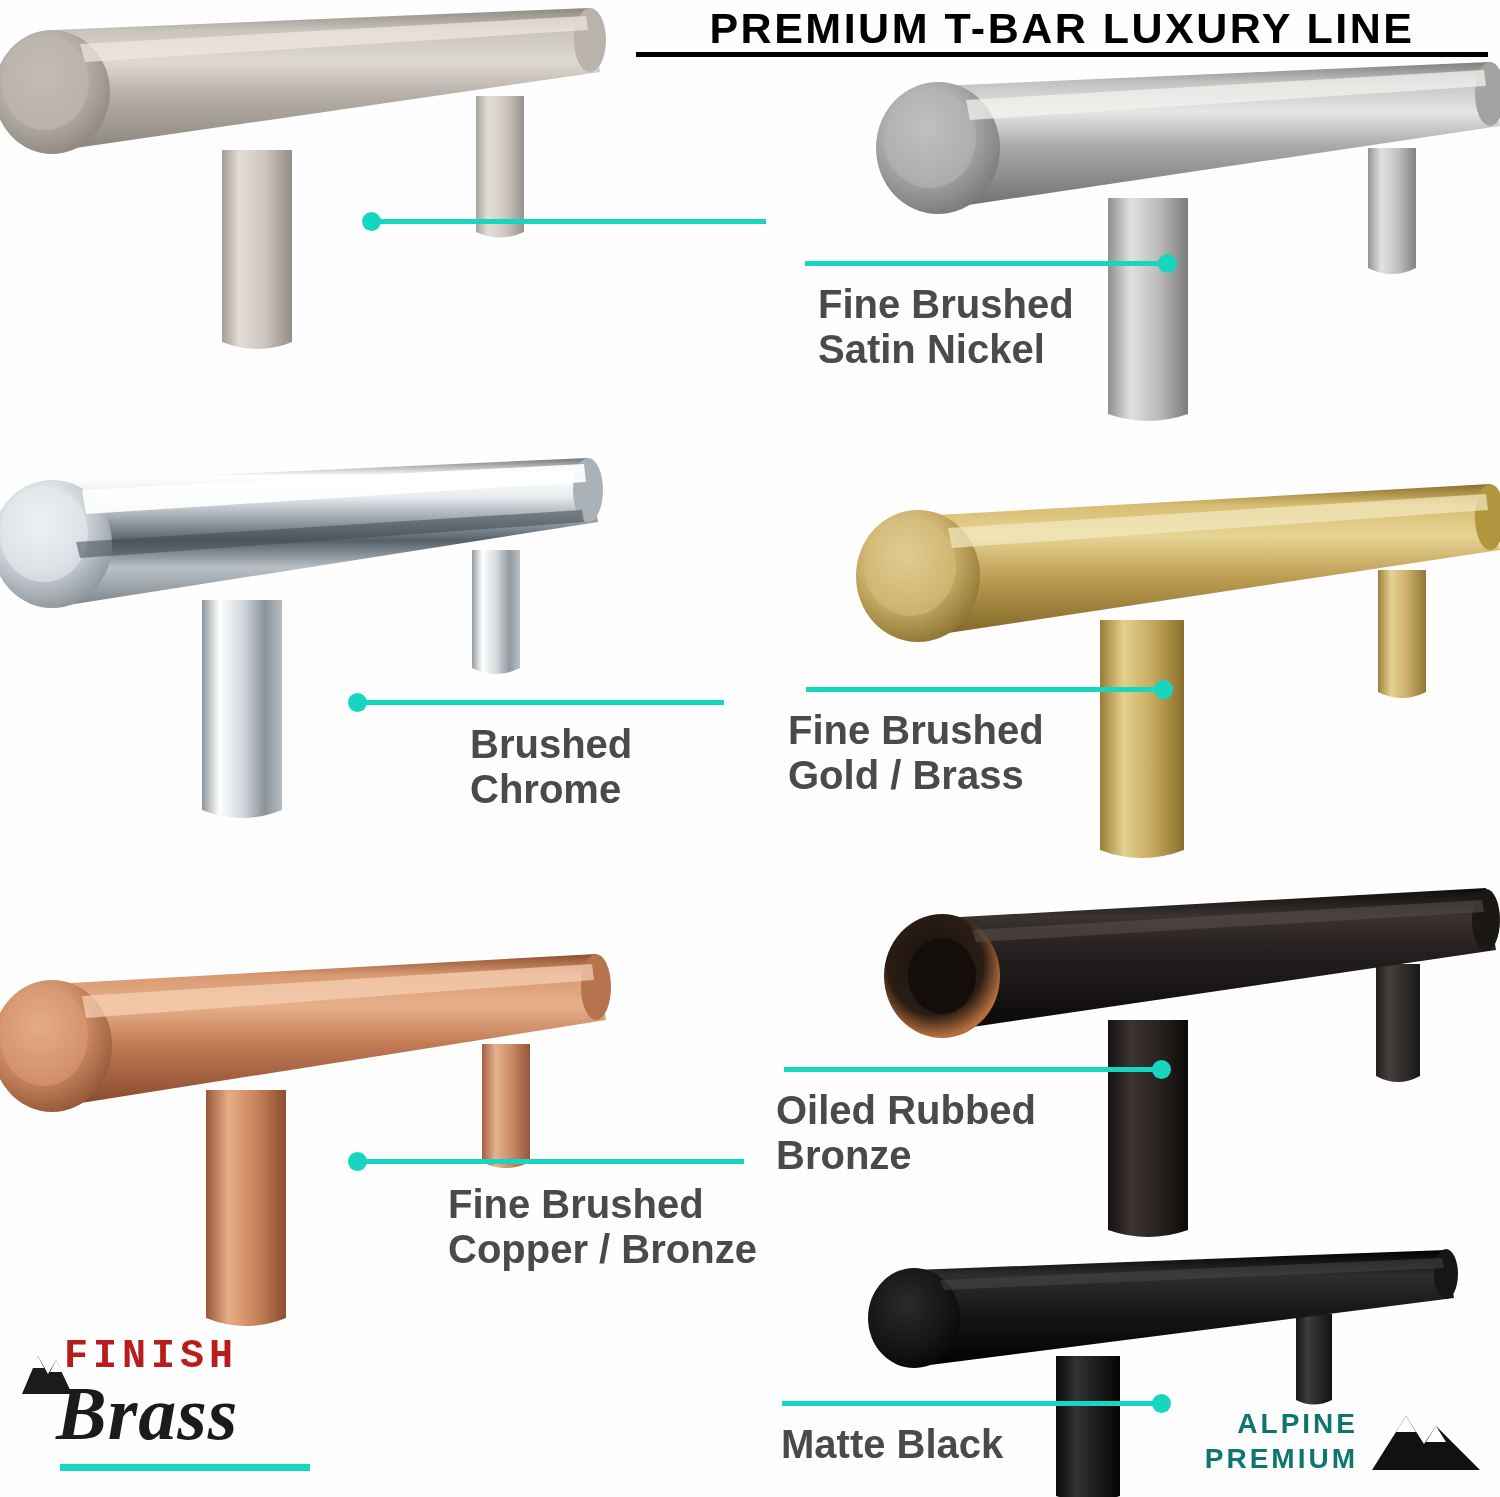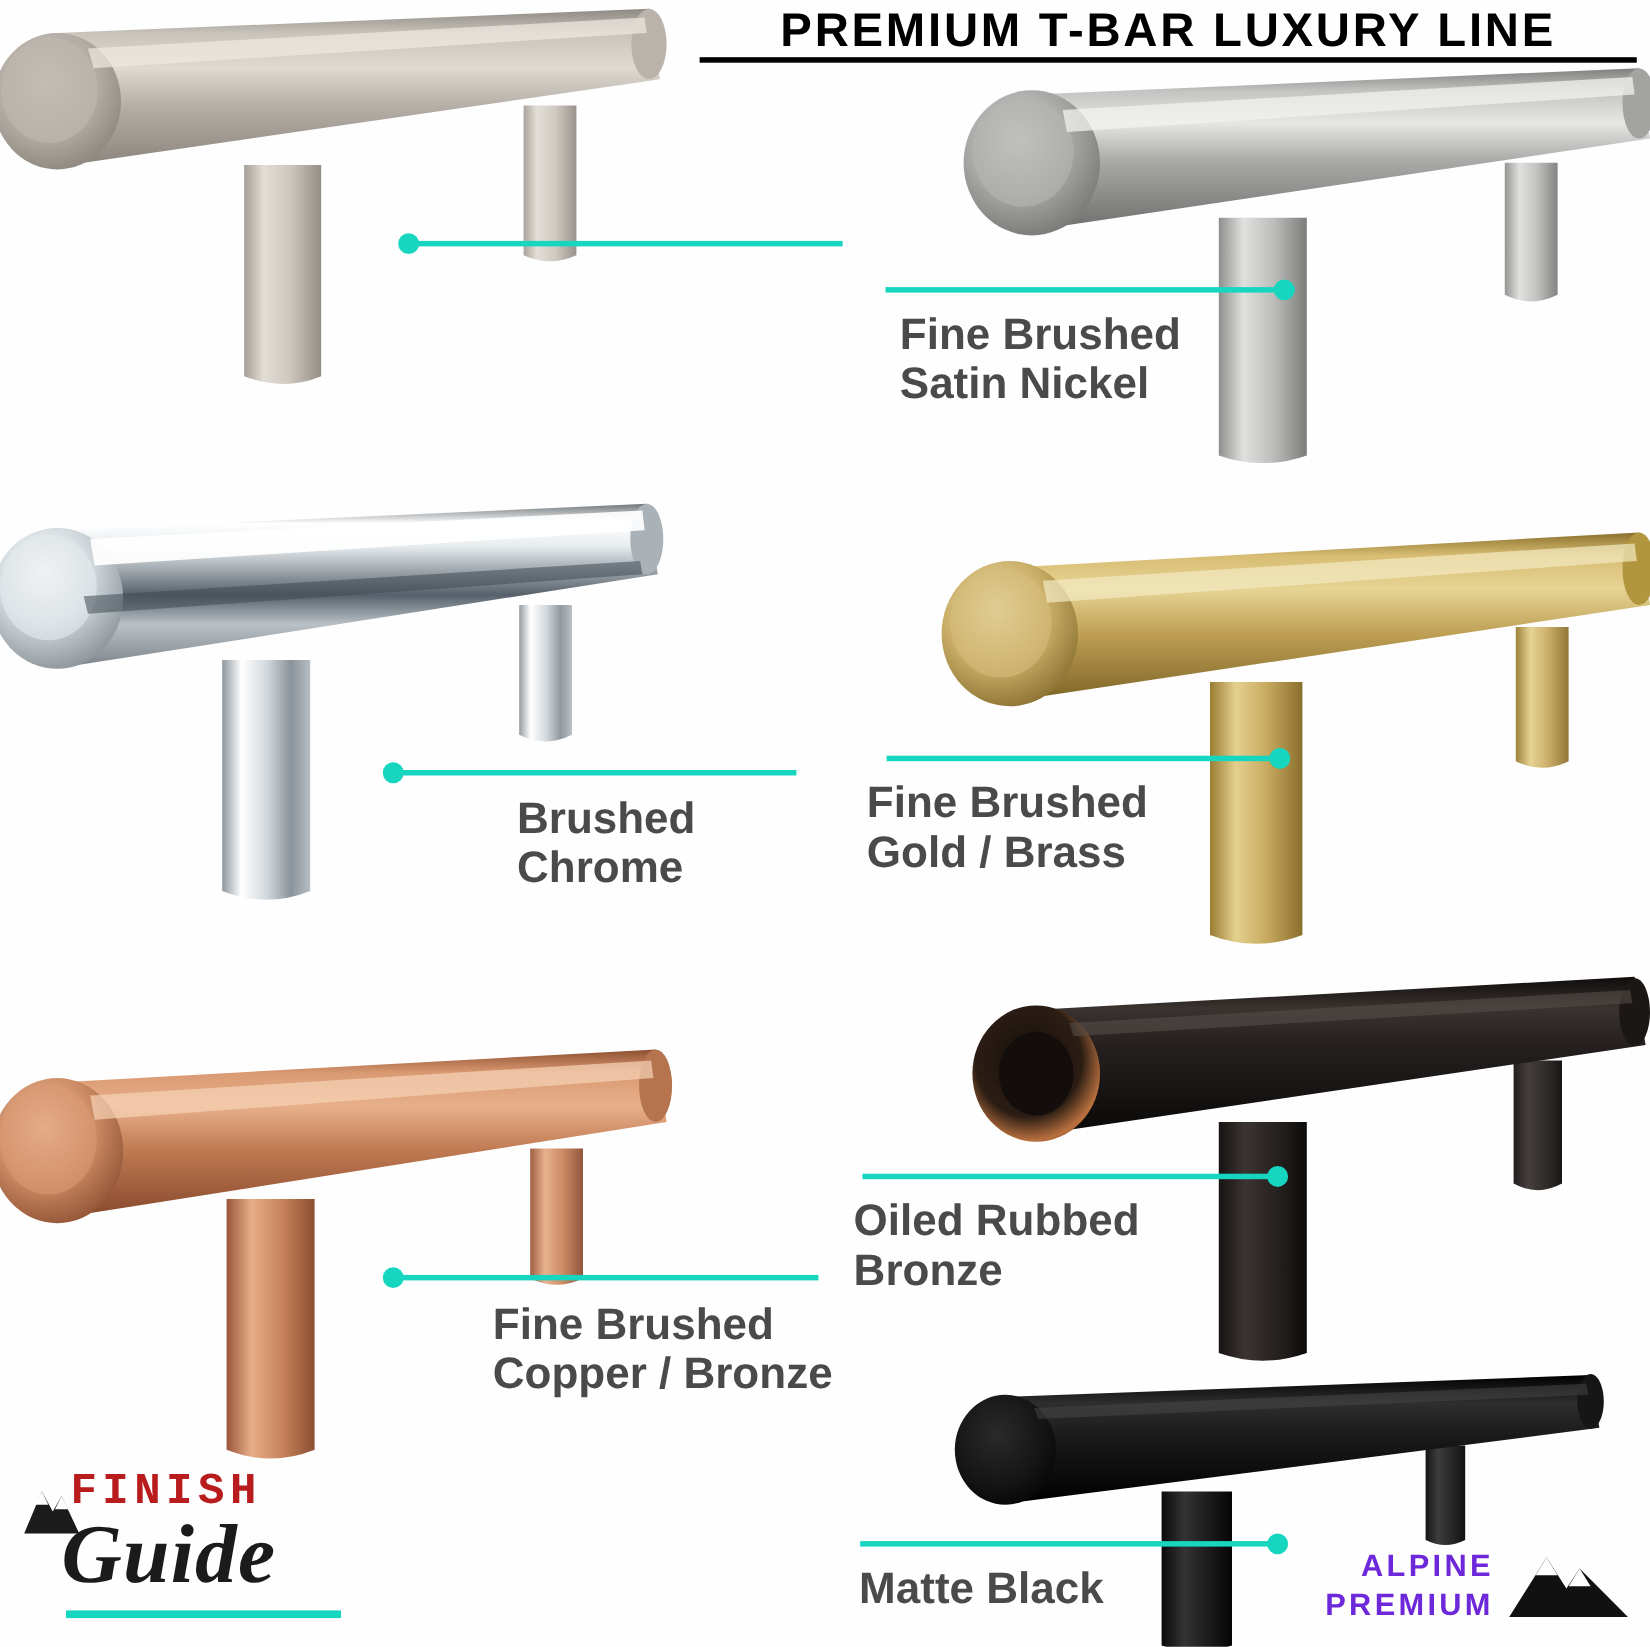--- a/index.html
+++ b/index.html
@@ -128,21 +128,21 @@
   }
   .alpine-text {
     position: absolute;
     left: 0;
     top: 8px;
     width: 210px;
     text-align: right;
     font-size: 28px;
     font-weight: bold;
     letter-spacing: 3px;
-    color: #6d28d9;
+    color: #0f766e;
     line-height: 1.25;
     font-family: "Liberation Sans", sans-serif;
   }
   .alpine-mtn {
     position: absolute;
     left: 218px;
     top: 2px;
     width: 120px;
     height: 76px;
   }
@@ -429,21 +429,21 @@
     <div class="label">Matte Black</div>
   </div>
 
   <div class="logo-finish-guide">
     <svg class="fg-mountain" viewBox="0 0 56 64">
       <path d="M4 56 L20 18 L30 36 L38 22 L54 56 Z" fill="#1b1b1b"></path>
       <path d="M20 18 L26 30 L14 30 Z" fill="#ffffff"></path>
       <path d="M38 22 L44 34 L32 34 Z" fill="#ffffff"></path>
     </svg>
     <div class="fg-finish">FINISH</div>
-    <div class="fg-guide">Guide</div>
+    <div class="fg-guide">Brass</div>
     <div class="fg-underline"></div>
   </div>
 
   <div class="logo-alpine">
     <div class="alpine-text">
       <div>ALPINE</div>
       <div>PREMIUM</div>
     </div>
     <svg class="alpine-mtn" viewBox="0 0 120 76">
       <path d="M6 70 L40 16 L58 44 L70 26 L114 70 Z" fill="#111111"></path>

